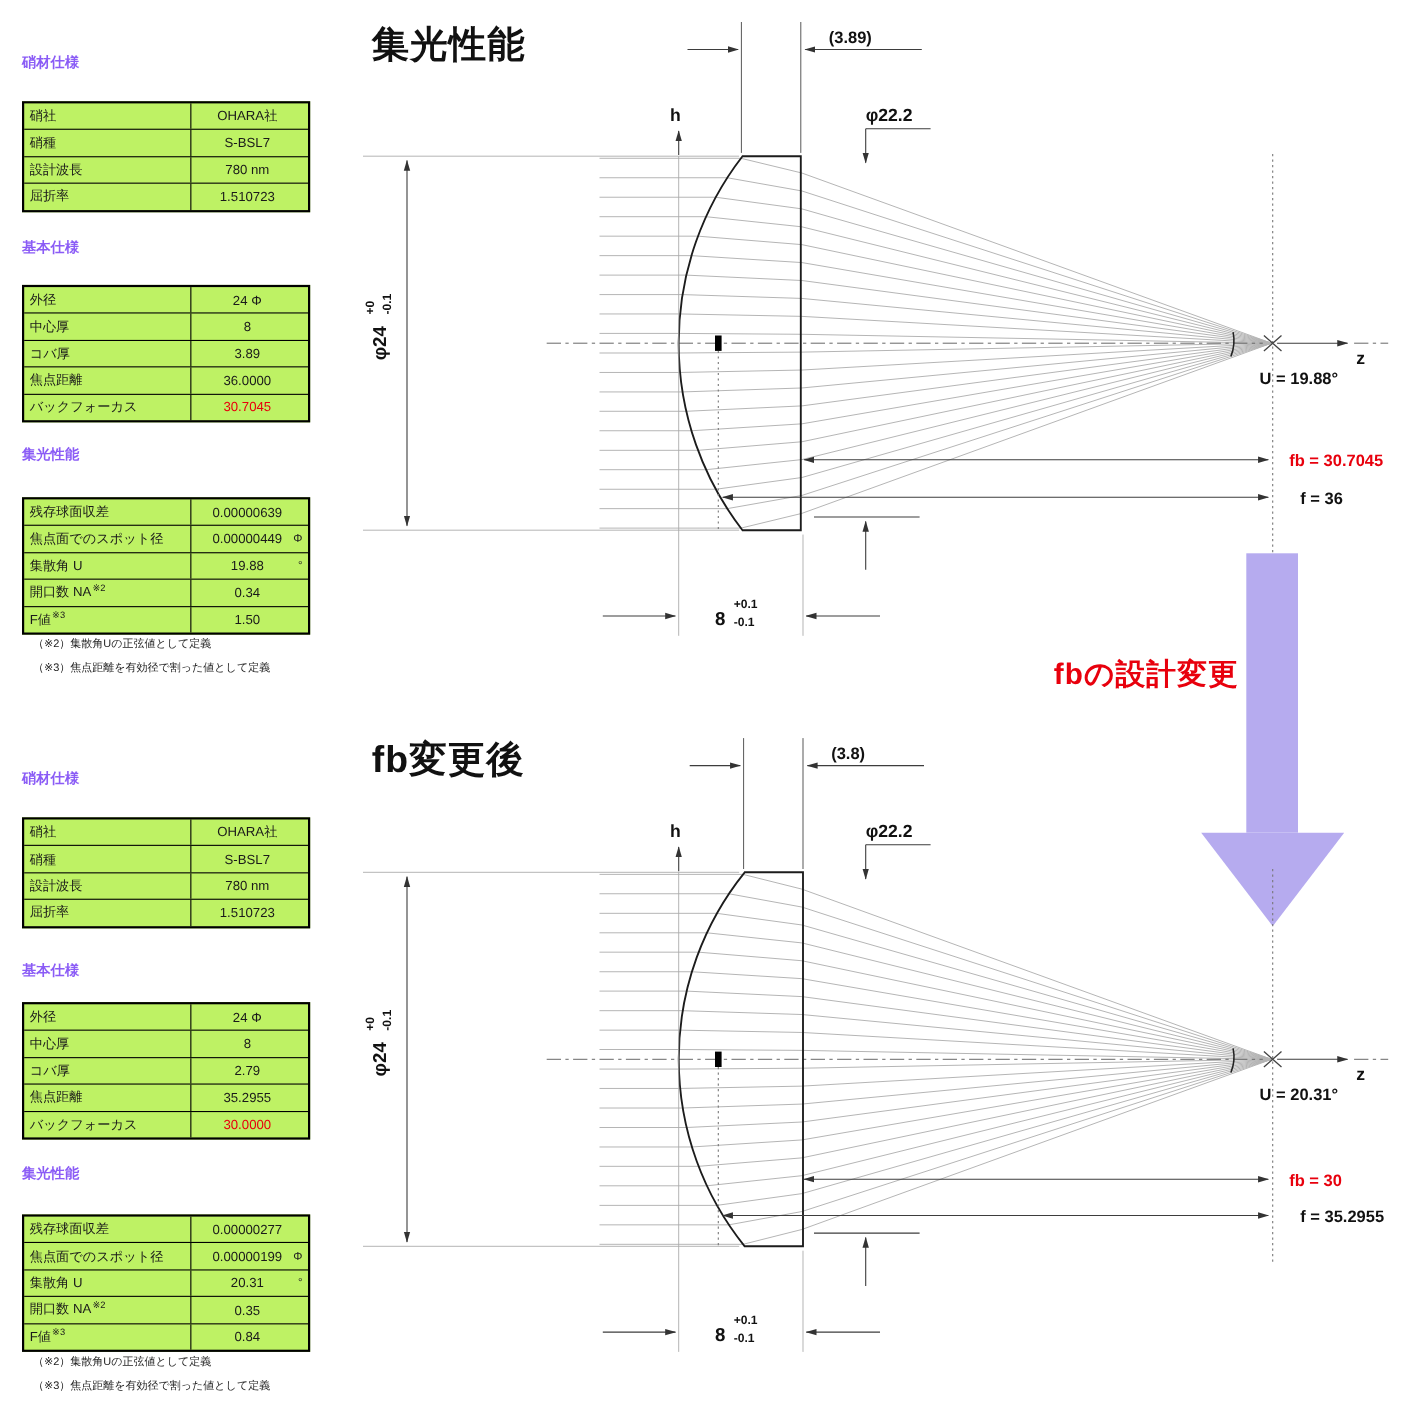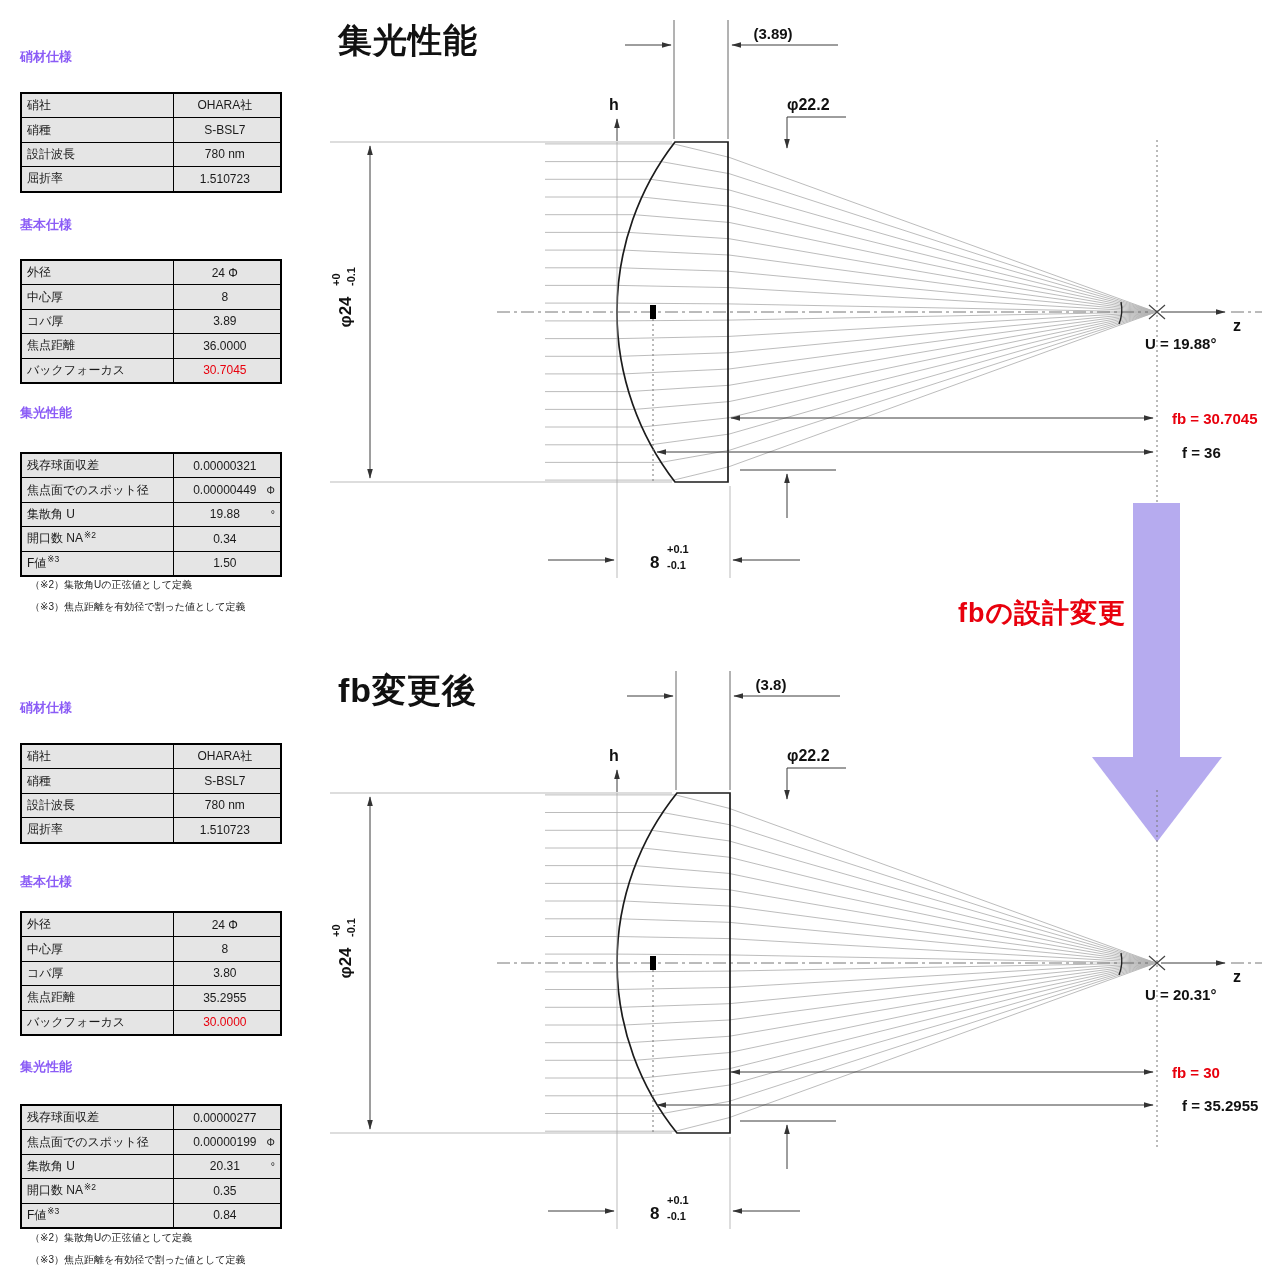--- a/index.html
+++ b/index.html
@@ -1,19 +1,19 @@
 <!DOCTYPE html>
 <html><head>
 <meta charset="utf-8">
 <style>
   html,body{margin:0;padding:0;background:#fff;}
   body{font-family:"Liberation Sans","DejaVu Sans",sans-serif;color:#1a1a1a;}
   #canvas{position:relative;width:1280px;height:1280px;background:#fff;overflow:hidden;}
   .heading{position:absolute;font-size:13px;font-weight:600;color:#8b5cf6;}
-  .spec-table{position:absolute;left:20px;width:258px;border:2px solid #000;background:#e5e5e5;}
+  .spec-table{position:absolute;left:20px;width:258px;border:2px solid #000;background:#bef264;}
   .trow{display:flex;border-bottom:1px solid #000;height:23.4px;}
   .trow:last-child{border-bottom:none;}
   .tc{display:flex;align-items:center;font-size:12px;}
   .tl{width:148px;border-right:1px solid #000;padding-left:5px;}
   .tv{width:104px;justify-content:center;position:relative;padding-right:4px;}
   .redv{color:#e8000d;}
   .sup{font-size:8.5px;vertical-align:super;margin-left:1px;transform:translateY(-4px);display:inline-block;}
   .unit{position:absolute;right:5px;font-size:10.5px;color:#222;}
   .note{position:absolute;left:30px;font-size:10px;color:#222;}
   .diagram-title{position:absolute;font-size:34px;font-weight:700;color:#111;letter-spacing:1px;}
@@ -80,21 +80,21 @@
       <div class="trow">
         <div class="tc tl">バックフォーカス</div>
         <div class="tc tv redv">30.7045</div>
       </div>
     </div>
 
   <div class="heading" style="left:20px;top:404px;">集光性能</div>
   <div class="spec-table" style="top:452px;">
       <div class="trow">
         <div class="tc tl">残存球面収差</div>
-        <div class="tc tv">0.00000321</div>
+        <div class="tc tv">0.00000639</div>
       </div>
       <div class="trow">
         <div class="tc tl">焦点面でのスポット径</div>
         <div class="tc tv">0.00000449<span class="unit">Φ</span></div>
       </div>
       <div class="trow">
         <div class="tc tl">集散角 U</div>
         <div class="tc tv">19.88<span class="unit">°</span></div>
       </div>
       <div class="trow">
@@ -134,21 +134,21 @@
       <div class="trow">
         <div class="tc tl">外径</div>
         <div class="tc tv">24 Φ</div>
       </div>
       <div class="trow">
         <div class="tc tl">中心厚</div>
         <div class="tc tv">8</div>
       </div>
       <div class="trow">
         <div class="tc tl">コバ厚</div>
-        <div class="tc tv">3.80</div>
+        <div class="tc tv">2.79</div>
       </div>
       <div class="trow">
         <div class="tc tl">焦点距離</div>
         <div class="tc tv">35.2955</div>
       </div>
       <div class="trow">
         <div class="tc tl">バックフォーカス</div>
         <div class="tc tv redv">30.0000</div>
       </div>
     </div>

